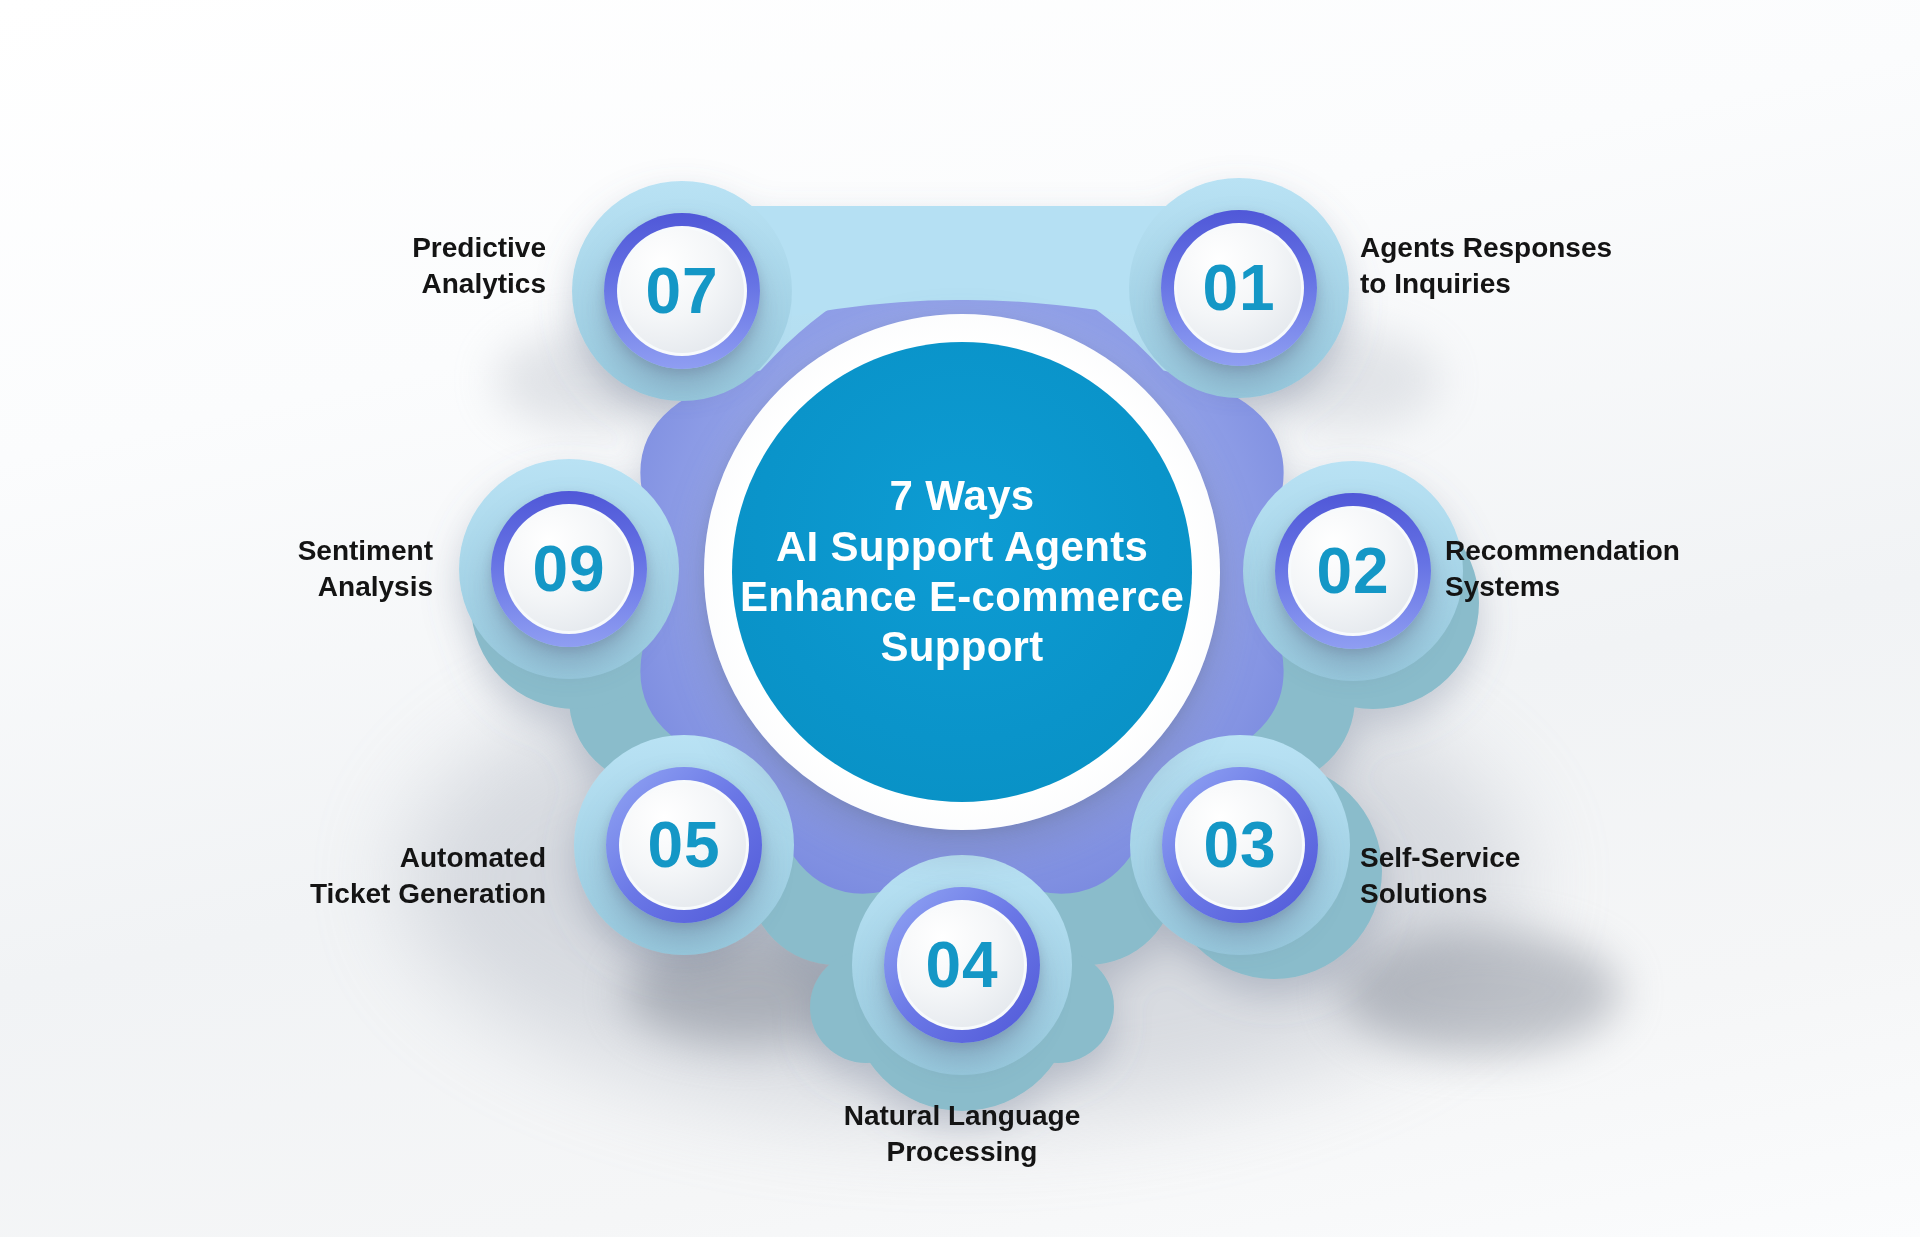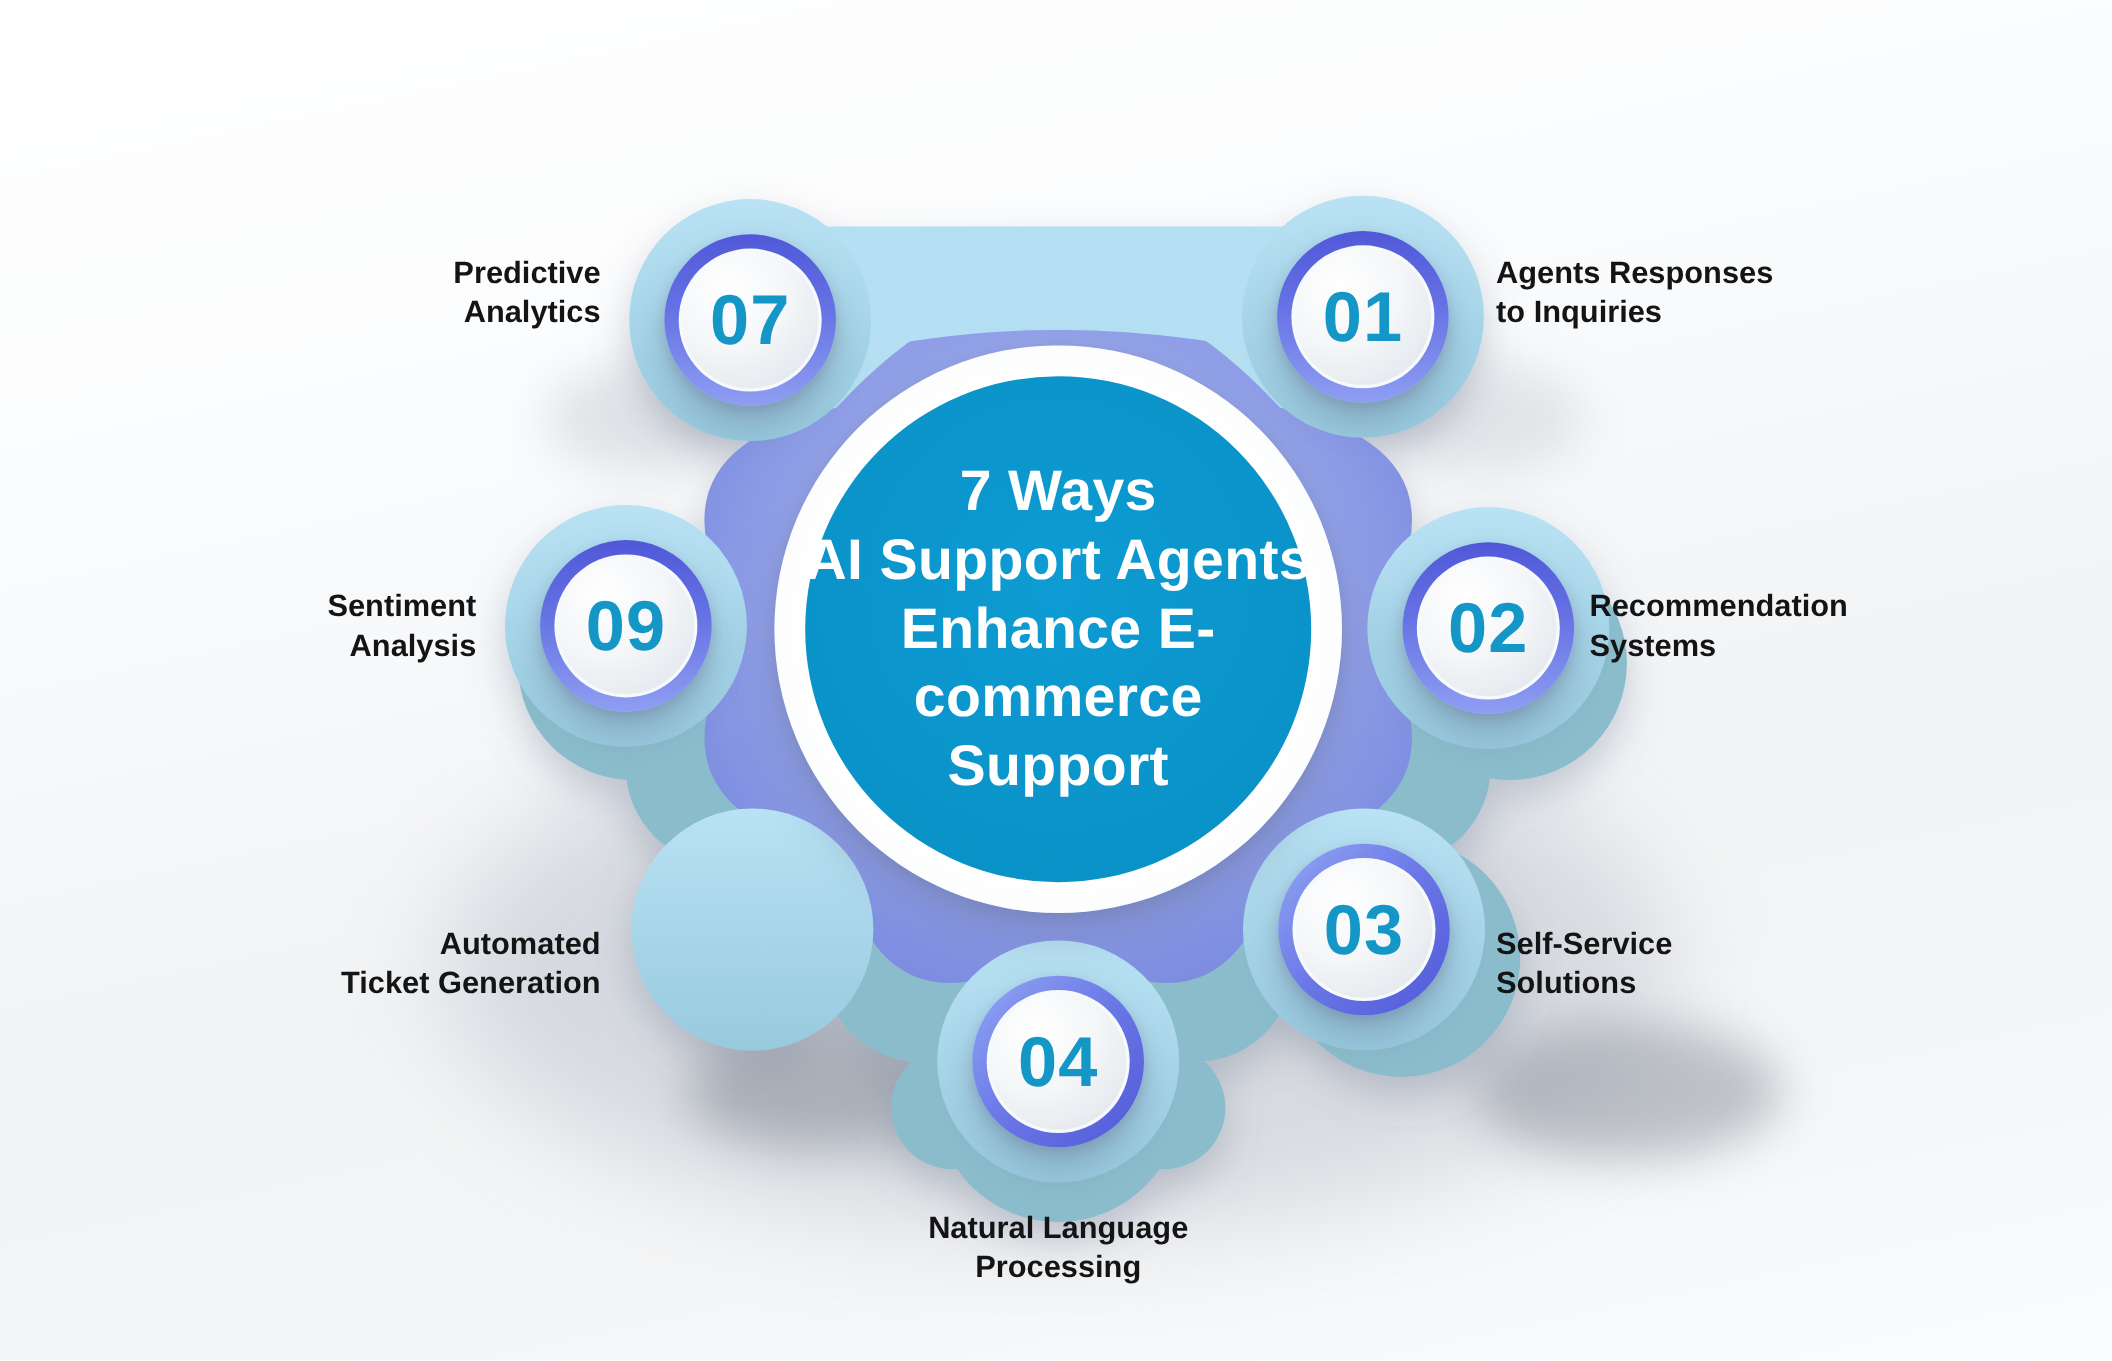--- a/index.html
+++ b/index.html
@@ -36,21 +36,21 @@
     background:radial-gradient(circle,#ffffff 62%,#f7f9fb 85%,#e7ebf0 100%);
     box-shadow:0 18px 40px rgba(96,108,138,.35),0 4px 10px rgba(96,108,138,.18);
     display:flex;align-items:center;justify-content:center;
   }
   .center-core{
     width:460px;height:460px;border-radius:50%;
     background:radial-gradient(circle at 50% 42%,#0d9cd3 0%,#0a94ca 58%,#0890c2 100%);
     display:flex;align-items:center;justify-content:center;
   }
   .center-title{
-    color:#ffffff;font-size:52px;font-weight:700;line-height:1.2;
+    color:#ffffff;font-size:42px;font-weight:700;line-height:1.2;
     text-align:center;white-space:pre-line;letter-spacing:.3px;
   }
 
   
   .label{
     position:absolute;font-size:28px;font-weight:600;color:#141414;
     line-height:1.28;white-space:pre-line;
   }
   .align-right{text-align:right;}
   .align-left{text-align:left;}
@@ -167,20 +167,27 @@
       </div>
     </div>
   </div>
   <div class="node ring-b" style="left:884px;top:887px">
     <div class="node-gap">
       <div class="node-face">
         <span class="num">04</span>
       </div>
     </div>
   </div>
+  <div class="node ring-b" style="left:606px;top:767px">
+    <div class="node-gap">
+      <div class="node-face">
+        <span class="num">05</span>
+      </div>
+    </div>
+  </div>
   <div class="node ring-a" style="left:491px;top:491px">
     <div class="node-gap">
       <div class="node-face">
         <span class="num">09</span>
       </div>
     </div>
   </div>
   <div class="node ring-a" style="left:604px;top:213px">
     <div class="node-gap">
       <div class="node-face">

